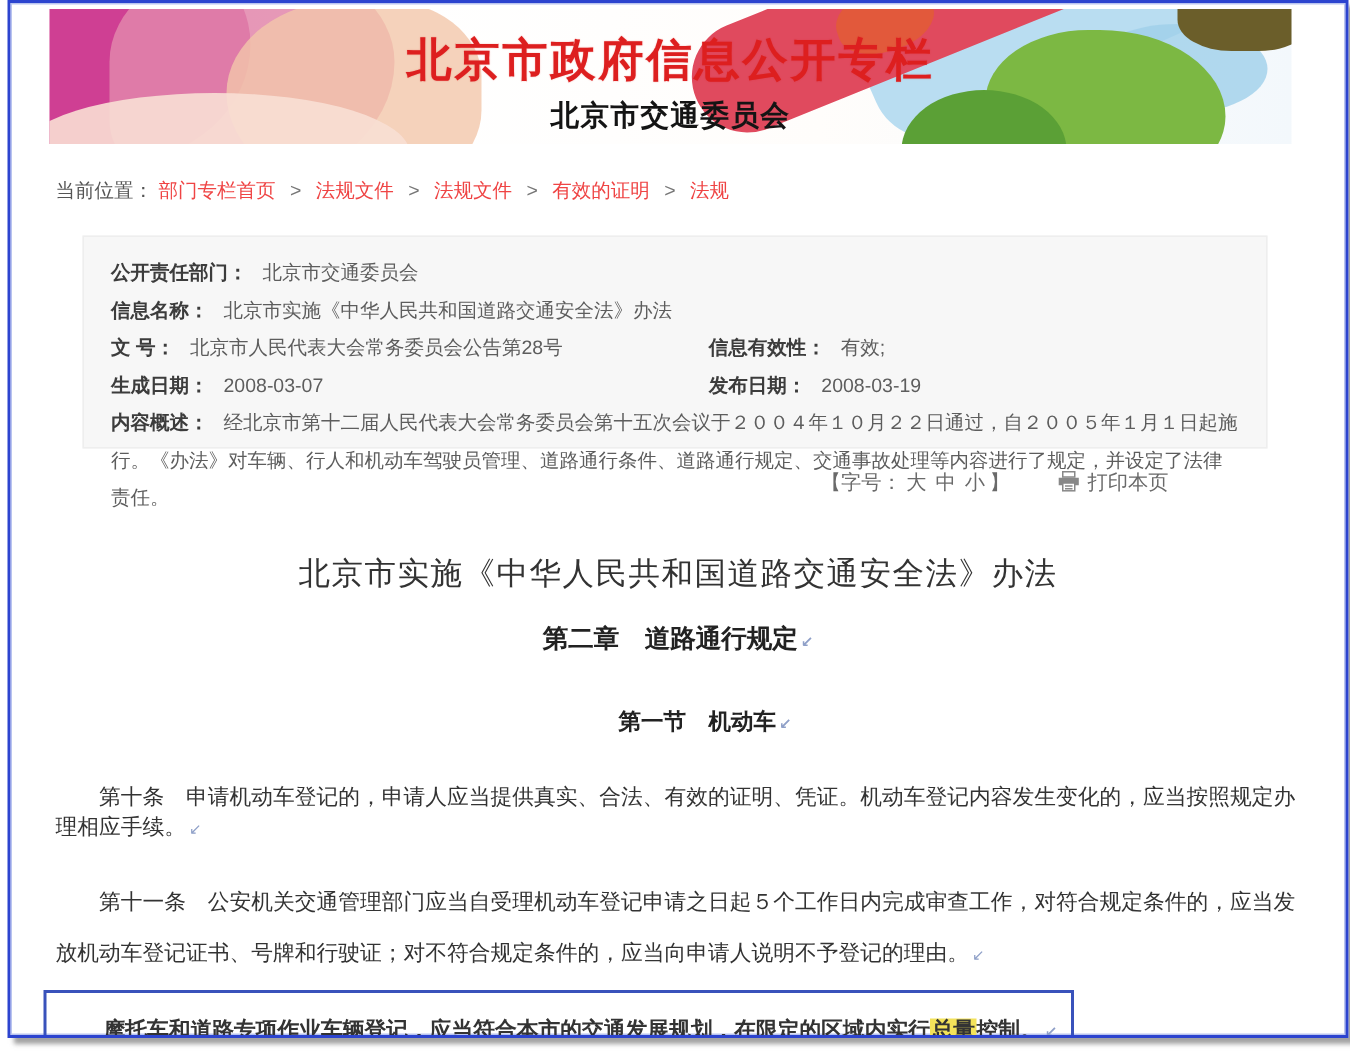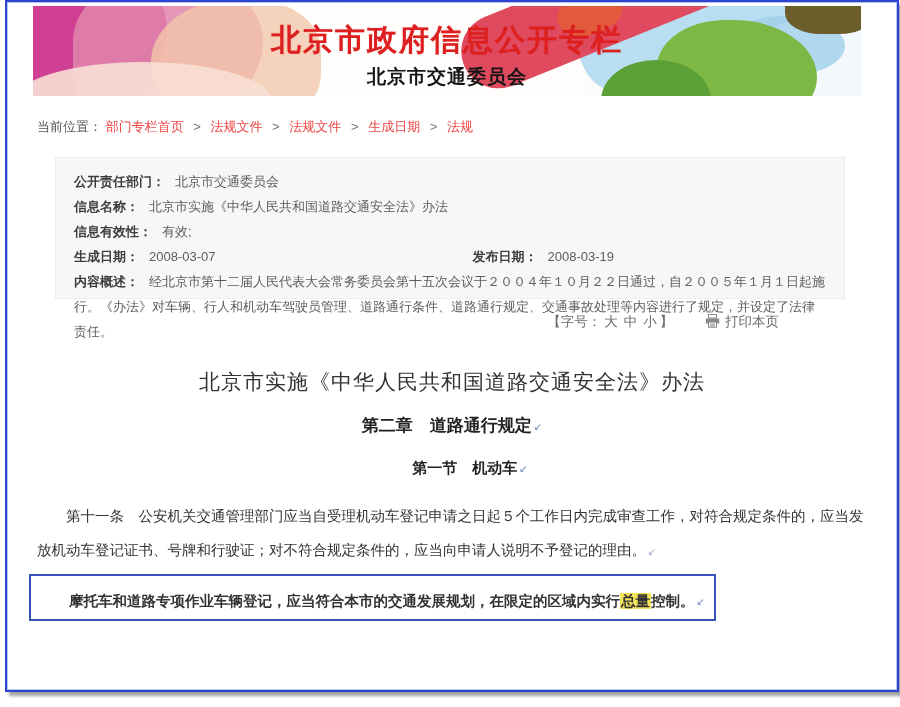--- a/index.html
+++ b/index.html
@@ -70,21 +70,21 @@
     font-size:13.5px; color:#6a6a6a;
   }
   .toolbar .fs-link { color:#6a6a6a; margin:0 3px; cursor:pointer; }
   .toolbar .print-btn { margin-left:28px; color:#6a6a6a; cursor:pointer; }
   .printer-svg { vertical-align:-2px; margin-right:5px; }
 
   
   .article { color:#333; }
   .art-title { margin-top:37px; text-align:center; font-size:21px; font-weight:normal; color:#333; letter-spacing:1px; }
   .art-chapter { margin-top:18px; text-align:center; font-size:17px; font-weight:bold; color:#222; }
-  .art-section { margin-top:22px; text-align:center; font-size:15px; font-weight:bold; color:#222;padding-left:36px; }
+  .art-section { margin-top:35px; text-align:center; font-size:15px; font-weight:bold; color:#222;padding-left:36px; }
   .art-body { margin:0 30px; font-size:14.5px; }
   .para { text-indent:2em; line-height:20px; }
   .p1 { margin-top:31px; }
   .p2 { margin-top:21px; line-height:34px; }
   .ret { font-size:10px; color:#8fa0c8; margin-left:2px; }
   .hl-box {
     display:inline-block; margin:5px 0 0 -8px;
     border:2px solid var(--box-border,#3952bb);
     padding:15px 9px 6px 9px; line-height:20px;font-weight:bold;
   }
@@ -113,37 +113,40 @@
   </div>
 
   <div class="breadcrumb">
     <span>当前位置：</span>
     <span class="crumb">部门专栏首页</span>
     <span class="sep">&gt;</span>
     <span class="crumb">法规文件</span>
     <span class="sep">&gt;</span>
     <span class="crumb">法规文件</span>
     <span class="sep">&gt;</span>
-    <span class="crumb">生成日期</span>
+    <span class="crumb">有效的证明</span>
     <span class="sep">&gt;</span>
     <span class="crumb">法规</span>
   </div>
 
   <div class="meta">
     <div class="meta-row">
       <div class="cell-r">
         <span class="lbl">公开责任部门：</span><span class="val">北京市交通委员会</span>
       </div>
     </div>
     <div class="meta-row">
       <div class="cell-l" style="flex:1">
         <span class="lbl">信息名称：</span><span class="val">北京市实施《中华人民共和国道路交通安全法》办法</span>
       </div>
     </div>
     <div class="meta-row">
+      <div class="cell-l">
+        <span class="lbl">文  号：</span><span class="val">北京市人民代表大会常务委员会公告第28号</span>
+      </div>
       <div class="cell-r">
         <span class="lbl">信息有效性：</span><span class="val">有效;</span>
       </div>
     </div>
     <div class="meta-row">
       <div class="cell-l">
         <span class="lbl">生成日期：</span><span class="val">2008-03-07</span>
       </div>
       <div class="cell-r">
         <span class="lbl">发布日期：</span><span class="val">2008-03-19</span>
@@ -166,20 +169,21 @@
       </svg><span>打印本页</span>
     </span>
   </div>
 
   <div class="article">
     <div class="art-title">北京市实施《中华人民共和国道路交通安全法》办法</div>
     <div class="art-chapter"><span>第二章　道路通行规定</span><span class="ret">↙</span></div>
     <div class="art-section"><span>第一节　机动车</span><span class="ret">↙</span></div>
 
     <div class="art-body">
+      <div class="para p1"><span>第十条　申请机动车登记的，申请人应当提供真实、合法、有效的证明、凭证。机动车登记内容发生变化的，应当按照规定办理相应手续。</span><span class="ret">↙</span></div>
 
       <div class="para p2"><span>第十一条　公安机关交通管理部门应当自受理机动车登记申请之日起５个工作日内完成审查工作，对符合规定条件的，应当发放机动车登记证书、号牌和行驶证；对不符合规定条件的，应当向申请人说明不予登记的理由。</span><span class="ret">↙</span></div>
 
       <div class="hl-box">
         <span class="inner"><span>摩托车和道路专项作业车辆登记，应当符合本市的交通发展规划，在限定的区域内实行</span><span class="hl">总量</span><span>控制。</span><span class="ret">↙</span></span>
       </div>
 
       
     </div>
   </div>

